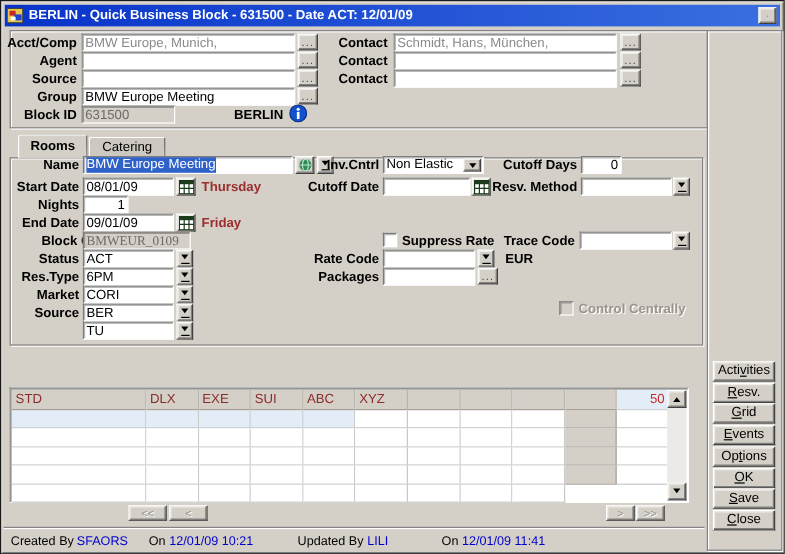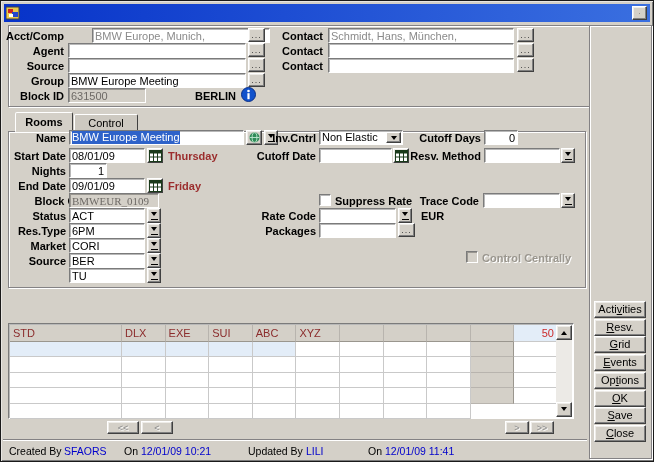--- a/index.html
+++ b/index.html
@@ -66,32 +66,33 @@
 
 <div id="win">
 
   <div class="titlebar">
     <svg width="14" height="14" style="margin-left:2px" viewBox="0 0 14 14">
       <rect x="0" y="1" width="13" height="12" fill="#e8c84a" stroke="#404040"></rect>
       <rect x="2" y="3" width="5" height="4" fill="#cc2222"></rect>
       <rect x="6" y="6" width="6" height="5" fill="#2244cc"></rect>
       <rect x="3" y="8" width="4" height="3" fill="#ffffff"></rect>
     </svg>
+    <span class="titletext">BERLIN - Quick Business Block - 631500 - Date ACT: 12/01/09</span>
     <button class="closebtn raised">
       <svg width="8" height="7" viewBox="0 0 8 7">
         <line x1="0.5" y1="0.5" x2="7" y2="6.5" stroke="#000" stroke-width="1.6"></line>
         <line x1="7" y1="0.5" x2="0.5" y2="6.5" stroke="#000" stroke-width="1.6"></line>
       </svg>
     </button>
   </div>
 
   <div class="panelbox etched" style="left:7px;top:24px;width:580px;height:80px;"></div>
   <div id="top-left-rows">
       <span class="lbl" style="left: 0px; top: 28px; width: 63px;">Acct/Comp</span>
-      <input class="field muted" value="BMW Europe, Munich," style="left: 67px; top: 27px; width: 178px; margin-left: 24px;">
+      <input class="field muted" value="BMW Europe, Munich," style="left: 67px; top: 27px; width: 178px;">
       <button class="dots raised" style="left: 247px; top: 27px;">...</button>
       <span class="lbl" style="left: 0px; top: 43px; width: 63px;">Agent</span>
       <input class="field" value="" style="left: 67px; top: 42px; width: 178px;">
       <button class="dots raised" style="left: 247px; top: 42px;">...</button>
       <span class="lbl" style="left: 0px; top: 58px; width: 63px;">Source</span>
       <input class="field" value="" style="left: 67px; top: 57px; width: 178px;">
       <button class="dots raised" style="left: 247px; top: 57px;">...</button>
       <span class="lbl" style="left: 0px; top: 73px; width: 63px;">Group</span>
       <input class="field" value="BMW Europe Meeting" style="left: 67px; top: 72px; width: 178px;">
       <button class="dots raised" style="left: 247px; top: 72px;">...</button>
@@ -114,21 +115,21 @@
   <svg width="15" height="15" viewBox="0 0 15 15" style="position:absolute;left:240px;top:86px;cursor:pointer;">
     <circle cx="7.5" cy="7.5" r="7" fill="#1152cc" stroke="#0a2f88"></circle>
     <circle cx="7.5" cy="4" r="1.3" fill="#fff"></circle>
     <rect x="6.4" y="6.2" width="2.2" height="6" fill="#fff"></rect>
   </svg>
 
   <div class="tab" style="left:14px;top:111px;width:58px;height:20px;line-height:19px;font-weight:bold;z-index:3;">
     <span>Rooms</span>
   </div>
   <div class="tab" style="left:73px;top:113px;width:64px;height:17px;line-height:16px;background:#cdc9c1;z-index:1;">
-    <span>Control</span>
+    <span>Catering</span>
   </div>
 
   <div class="panelbox etched" style="left:7px;top:130px;width:576px;height:155px;z-index:2;background:#d4d0c8;"></div>
 
   <div style="position:absolute;left:0;top:0;z-index:4;width:654px;height:0;">
 
     <span class="lbl" style="left:0;top:130px;width:65px;">Name</span>
     <div class="field namefield" style="left:68px;top:129px;width:175px;">
       <span class="sel">BMW Europe Meeting</span>
     </div>

